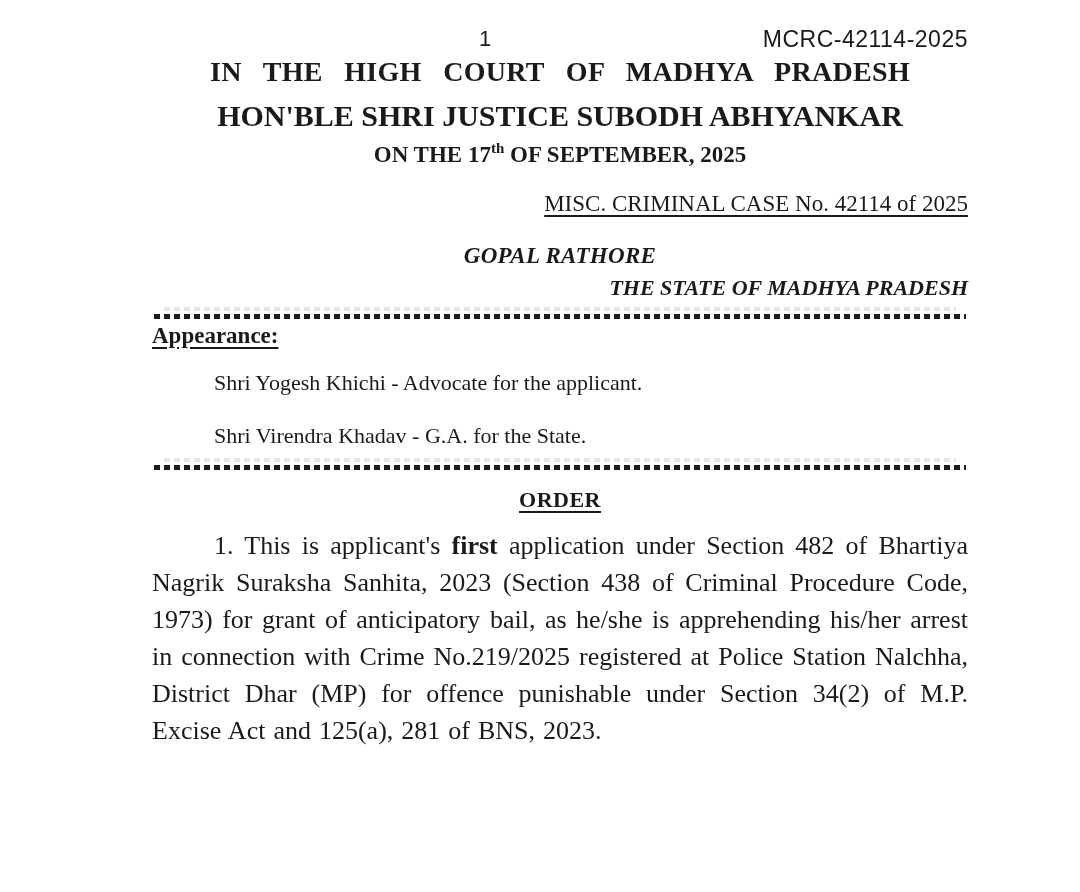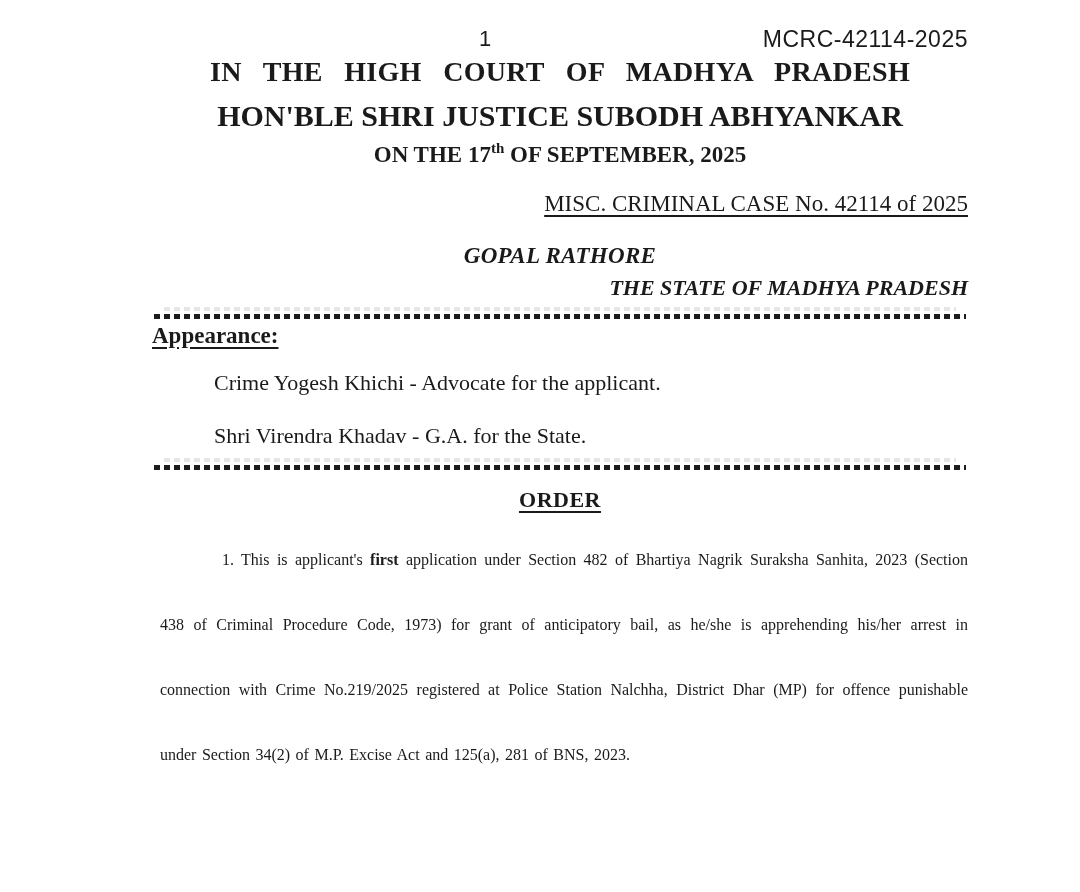--- a/index.html
+++ b/index.html
@@ -155,23 +155,23 @@
     text-align: center;
     font-size: 22px;
     font-weight: bold;
   }
   .order-heading .underline-span {
     text-decoration: underline;
     text-underline-offset: 4px;
     letter-spacing: 0.5px;
   }
   .order-para {
-    margin: 14px 0 0 8px;
-    font-size: 16px;
-    line-height: 65px;
+    margin: 14px 0 0 0;
+    font-size: 26px;
+    line-height: 37px;
     text-align: justify;
     text-indent: 62px;
     word-spacing: 1.5px;
   }
   .order-para b { font-weight: bold; }
 </style>
 </head>
 <body>
 
 <div class="page">
@@ -187,21 +187,21 @@
   <div class="h-date"><span>ON THE 17</span><sup>th</sup><span> OF SEPTEMBER, 2025</span></div>
 
   <div class="h-case"><span class="underline-span">MISC. CRIMINAL CASE No. 42114 of 2025</span></div>
 
   <div class="p-applicant">GOPAL RATHORE</div>
   <div class="p-respondent">THE STATE OF MADHYA PRADESH</div>
 
   <div class="dotline dotline-1"></div>
 
   <div class="appearance-heading">Appearance:</div>
-  <div class="appearance-entry appearance-entry-1">Crime Yogesh Khichi - Advocate for the applicant.</div>
+  <div class="appearance-entry appearance-entry-1">Shri Yogesh Khichi - Advocate for the applicant.</div>
   <div class="appearance-entry appearance-entry-2">Shri Virendra Khadav - G.A. for the State.</div>
 
   <div class="dotline dotline-2"></div>
 
   <div class="order-heading"><span class="underline-span">ORDER</span></div>
 
   <p class="order-para"><span>1. This is applicant's </span><b>first</b><span> application under Section 482 of Bhartiya Nagrik Suraksha Sanhita, 2023 (Section 438 of Criminal Procedure Code, 1973) for grant of anticipatory bail, as he/she is apprehending his/her arrest in connection with Crime No.219/2025 registered at Police Station Nalchha, District Dhar (MP) for offence punishable under Section 34(2) of M.P. Excise Act and 125(a), 281 of BNS, 2023.</span></p>
 
 </div>
 

